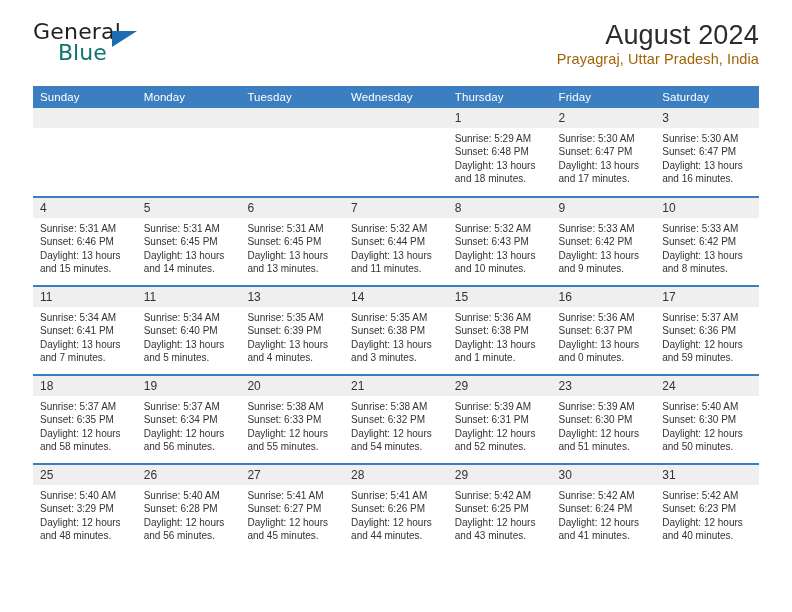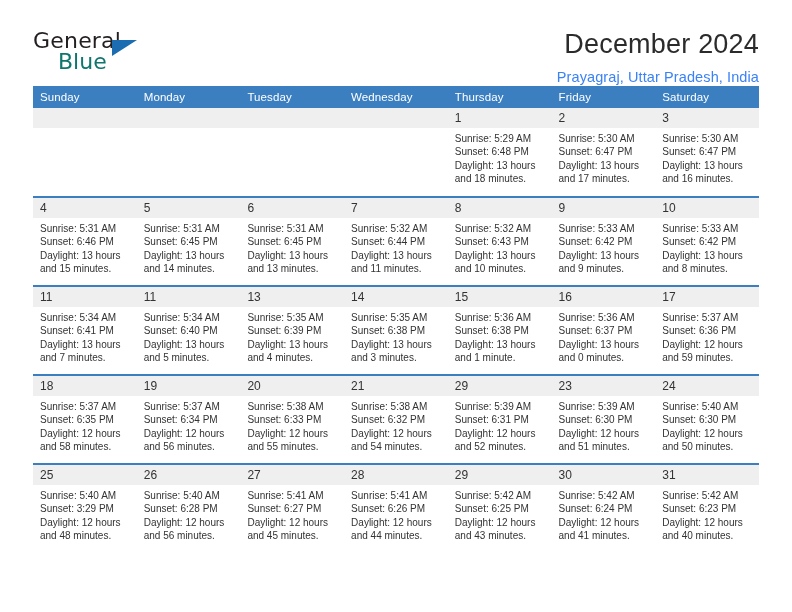--- a/index.html
+++ b/index.html
@@ -20,21 +20,21 @@
     height: 612px;
     position: relative;
     padding: 0 33px;
   }
 
   
   .header {
     display: flex;
     align-items: flex-start;
     justify-content: space-between;
-    padding-top: 28px;
+    padding-top: 19px;
     height: 78px;
   }
   .brand {
     position: relative;
     width: 120px;
     height: 52px;
     flex: 0 0 auto;
   }
   .brand-general {
     position: absolute;
@@ -70,22 +70,21 @@
   .cal-title {
     font-size: 27px;
     font-weight: normal;
     color: #2b2b2b;
     line-height: 1.1;
     margin: 0;
     letter-spacing: 0.2px;
   }
   .cal-subtitle {
     font-size: 14.5px;
-    color: #3b82f6;
-    margin-top: 9px;
+    color: #a16207;
     letter-spacing: 0.1px;
   }
 
   
   .calendar {
     width: 726px;
     border-collapse: collapse;
     table-layout: fixed;
     margin-top: 8px;
   }
@@ -136,21 +135,21 @@
 
 <div class="page">
 
   <div class="header">
     <div class="brand">
       <span class="brand-general">General</span>
       <span class="brand-flag"></span>
       <span class="brand-blue">Blue</span>
     </div>
     <div class="title-block">
-      <h1 class="cal-title">December 2024</h1>
+      <h1 class="cal-title">August 2024</h1>
       <div class="cal-subtitle">Prayagraj, Uttar Pradesh, India</div>
     </div>
   </div>
 
   <table class="calendar">
     <thead>
       <tr>
         <th>Sunday</th>
         <th>Monday</th>
         <th>Tuesday</th>

